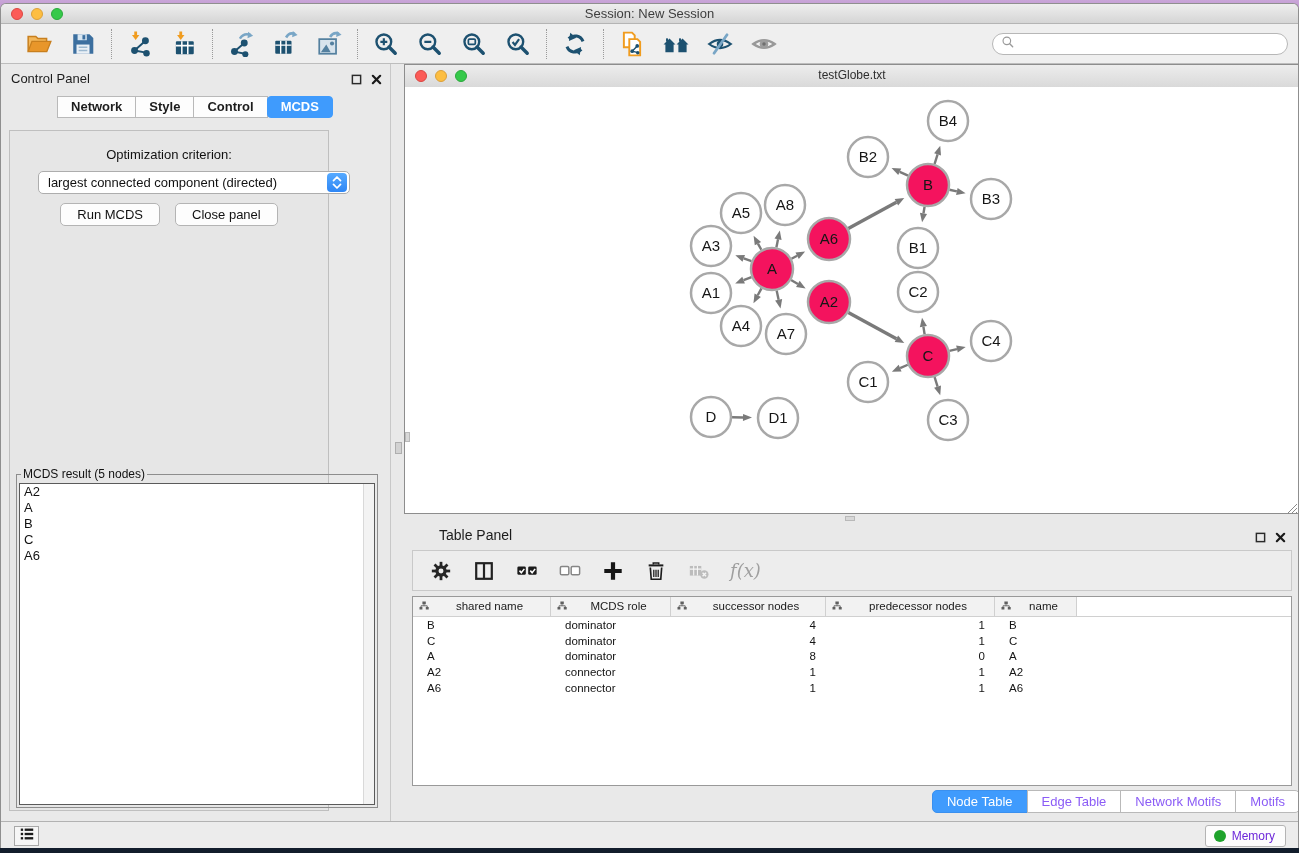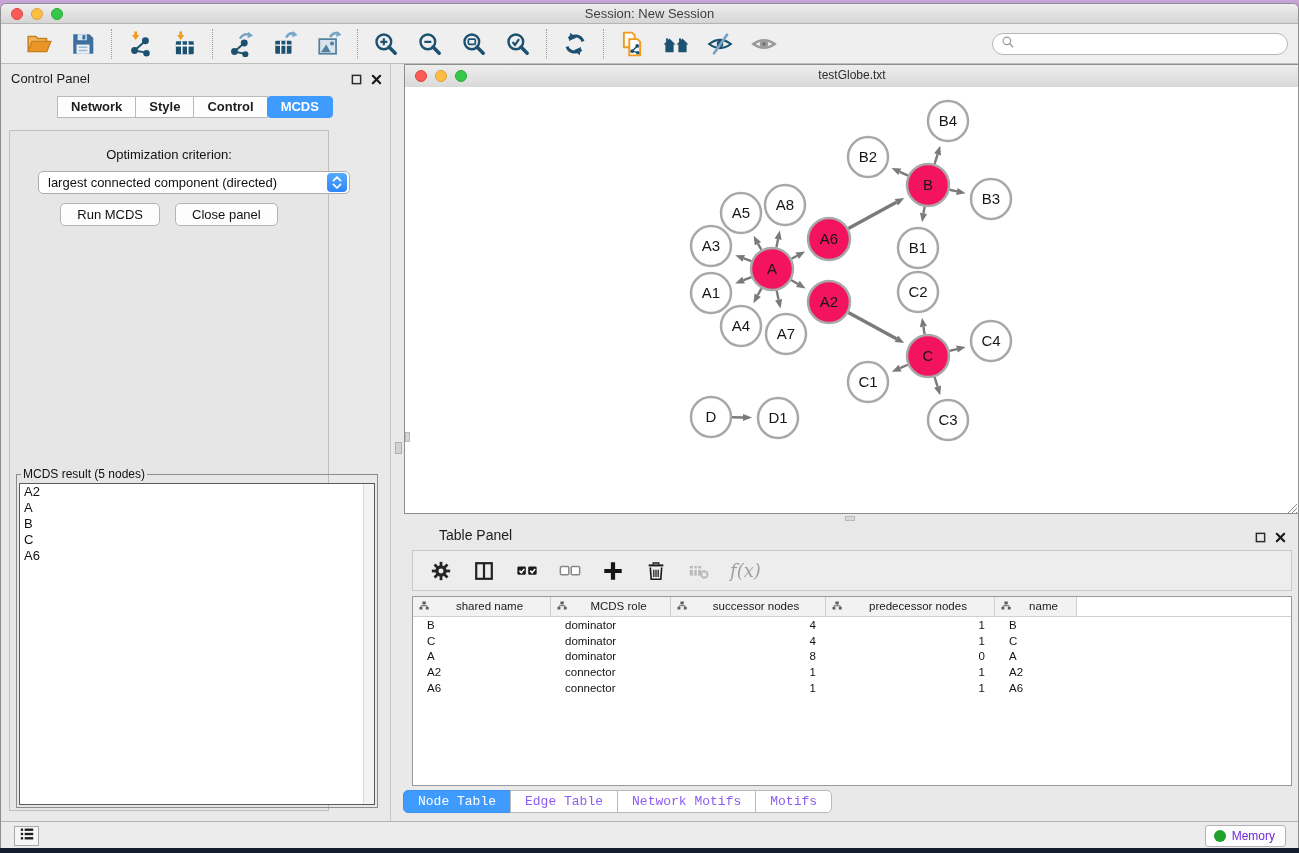--- a/index.html
+++ b/index.html
@@ -88,21 +88,21 @@
   .fx-label { font-size:18px; color:#9f9f9f; font-family:"DejaVu Serif",serif; font-style:italic; }
   .data-table { position:absolute; left:8px; top:74px; width:880px; height:190px; background:#fff;
     border:1px solid #999; overflow:hidden; }
   .dt-header { display:flex; height:20px; border-bottom:1px solid #d0d0d0;align-items:flex-end; }
   .dt-hcell { height:20px; background:#f2f2f2; border-right:1px solid #d0d0d0; display:flex; align-items:center;
     padding-left:6px; cursor:pointer; }
   .dt-hcell span { flex:1; text-align:center; font-size:11.5px; color:#1a1a1a; padding-right:10px; }
   .dt-filler { flex:1; background:#fff; }
   .dt-row { display:flex; height:15.8px; align-items:center; cursor:default; }
   .dt-cell { font-size:11.5px; color:#141414; white-space:nowrap; overflow:hidden; }
-  .tp-tabs { position:absolute; left:0; top:268px; width:100%; display:flex; justify-content:flex-start;font-family:Liberation Mono, monospace; }
+  .tp-tabs { position:absolute; left:0; top:268px; width:100%; display:flex; justify-content:flex-end; }
   .tp-tab { height:23px; padding:0 14px; line-height:21px; font-size:13px; background:#fff;
     border:1px solid #b9b9b9; margin-left:-1px; color:#8b5cf6; cursor:pointer; }
   .tp-tab:first-child { border-radius:5px 0 0 5px; }
   .tp-tab:last-child { border-radius:0 5px 5px 0; }
   .tp-tab.active { background:#3f9bfd; color:#fff; border-color:#3a90ef; }
 
   
   .statusbar { position:absolute; left:0; top:817px; width:100%; height:28px; background:#ececec; border-top:1px solid #b2b2b2; }
   .sb-list-btn { position:absolute; left:13px; top:4px; width:25px; height:20px; background:#f6f6f6;
     border:1px solid #a8a8a8; display:flex; align-items:center; justify-content:center; cursor:pointer; }

